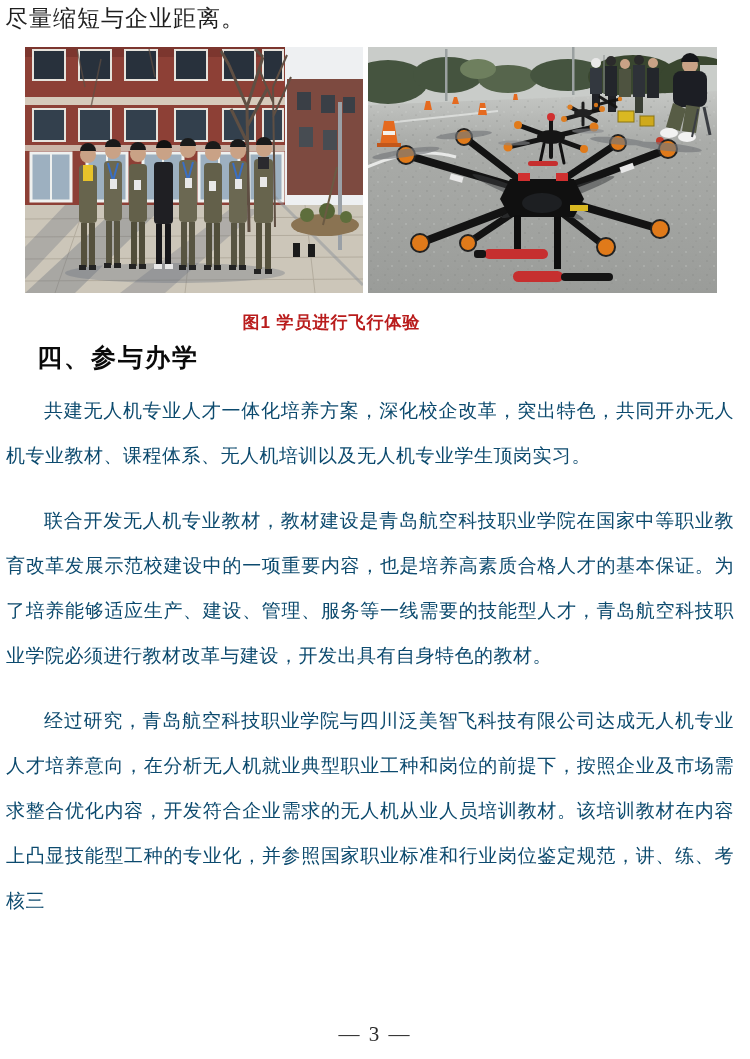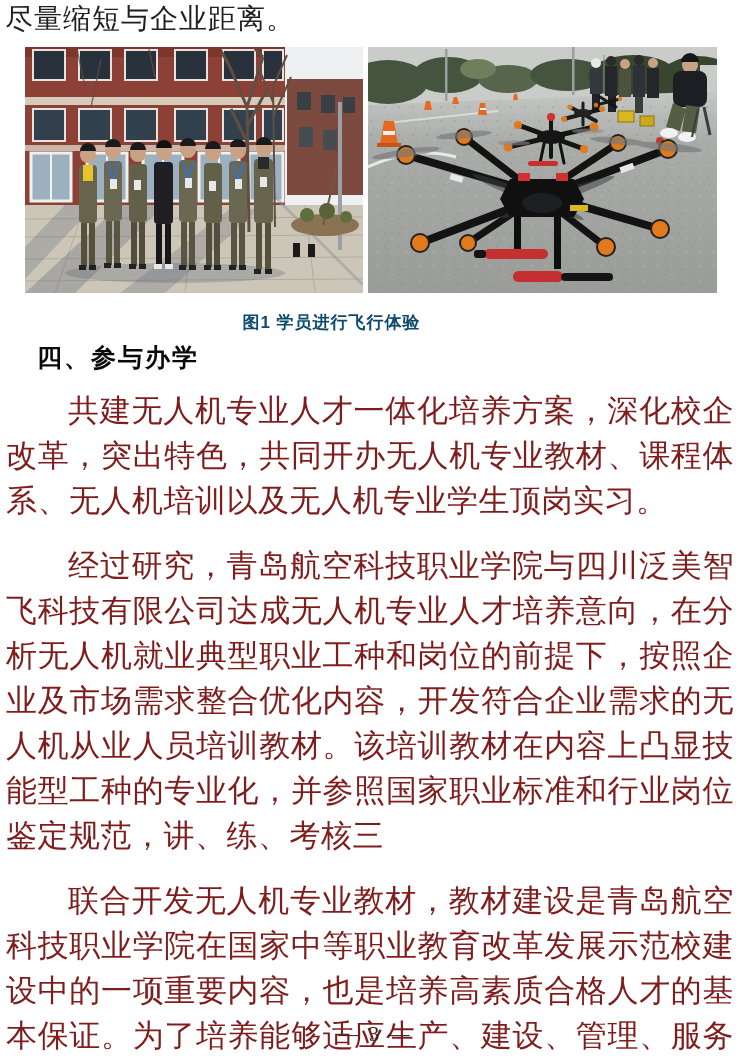--- a/index.html
+++ b/index.html
@@ -2,45 +2,45 @@
 <html lang="zh"><head>
 <meta charset="utf-8">
 <style>
   html,body{margin:0;padding:0;background:#ffffff;}
   .page{
     position:relative;width:750px;height:1059px;background:#ffffff;
     font-family:"Liberation Serif",serif;color:#1f1f1f;overflow:hidden;
   }
   .intro-line{
     position:absolute;top:4px;left:5px;right:5px;
-    font-size:28px;line-height:30px;letter-spacing:1px;
+    font-size:23px;line-height:30px;letter-spacing:1px;
   }
   .photo-row{
     position:absolute;top:47px;left:25px;width:693px;height:246px;
     display:flex;gap:5px;
   }
   .photo-row svg{display:block;height:246px;}
   .figure-caption{
     position:absolute;top:311px;left:0;width:663px;text-align:center;
     font-family:"Liberation Sans",sans-serif;font-weight:bold;
-    font-size:17px;color:#0c4a6e;letter-spacing:1px;
+    font-size:17px;color:#b91c1c;letter-spacing:1px;
   }
   .section-heading{
     position:absolute;top:341px;left:37px;
     font-family:"Liberation Sans",sans-serif;font-weight:bold;
     font-size:25px;color:#0a0a0a;letter-spacing:2px;
   }
   .body-text{
     position:absolute;top:388px;left:6px;width:738px;
   }
   .body-text p{
     margin:0 10px 20px 0;
-    font-size:31px;line-height:45px;
+    font-size:19px;line-height:45px;
     text-align:justify;text-justify:inter-character;
-    text-indent:2em;letter-spacing:0.5px;color:#7f1d1d;
+    text-indent:2em;letter-spacing:0.5px;color:#0c4a6e;
   }
   .page-number{
     position:absolute;top:1022px;left:0;width:750px;text-align:center;
     font-size:21px;color:#2b2b2b;letter-spacing:2px;
   }
 </style>
 </head>
 <body>
 
 <div class="page">
@@ -388,19 +388,19 @@
       </g>
     </svg>
   </div>
 
   <div class="figure-caption">图1 学员进行飞行体验</div>
 
   <div class="section-heading">四、参与办学</div>
 
   <div class="body-text">
     <p>共建无人机专业人才一体化培养方案，深化校企改革，突出特色，共同开办无人机专业教材、课程体系、无人机培训以及无人机专业学生顶岗实习。</p>
+    <p>联合开发无人机专业教材，教材建设是青岛航空科技职业学院在国家中等职业教育改革发展示范校建设中的一项重要内容，也是培养高素质合格人才的基本保证。为了培养能够适应生产、建设、管理、服务等一线需要的技能型人才，青岛航空科技职业学院必须进行教材改革与建设，开发出具有自身特色的教材。</p>
     <p>经过研究，青岛航空科技职业学院与四川泛美智飞科技有限公司达成无人机专业人才培养意向，在分析无人机就业典型职业工种和岗位的前提下，按照企业及市场需求整合优化内容，开发符合企业需求的无人机从业人员培训教材。该培训教材在内容上凸显技能型工种的专业化，并参照国家职业标准和行业岗位鉴定规范，讲、练、考核三</p>
-    <p>联合开发无人机专业教材，教材建设是青岛航空科技职业学院在国家中等职业教育改革发展示范校建设中的一项重要内容，也是培养高素质合格人才的基本保证。为了培养能够适应生产、建设、管理、服务等一线需要的技能型人才，青岛航空科技职业学院必须进行教材改革与建设，开发出具有自身特色的教材。</p>
   </div>
 
   <div class="page-number">— 3 —</div>
 
 </div>
 
 </body></html>

